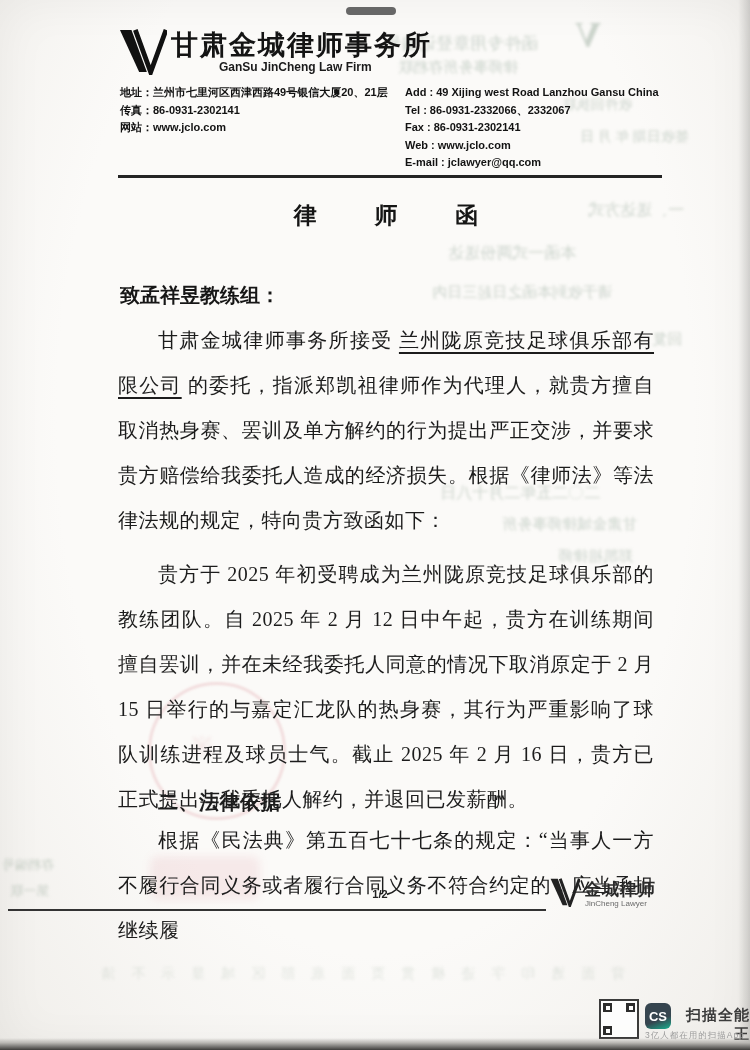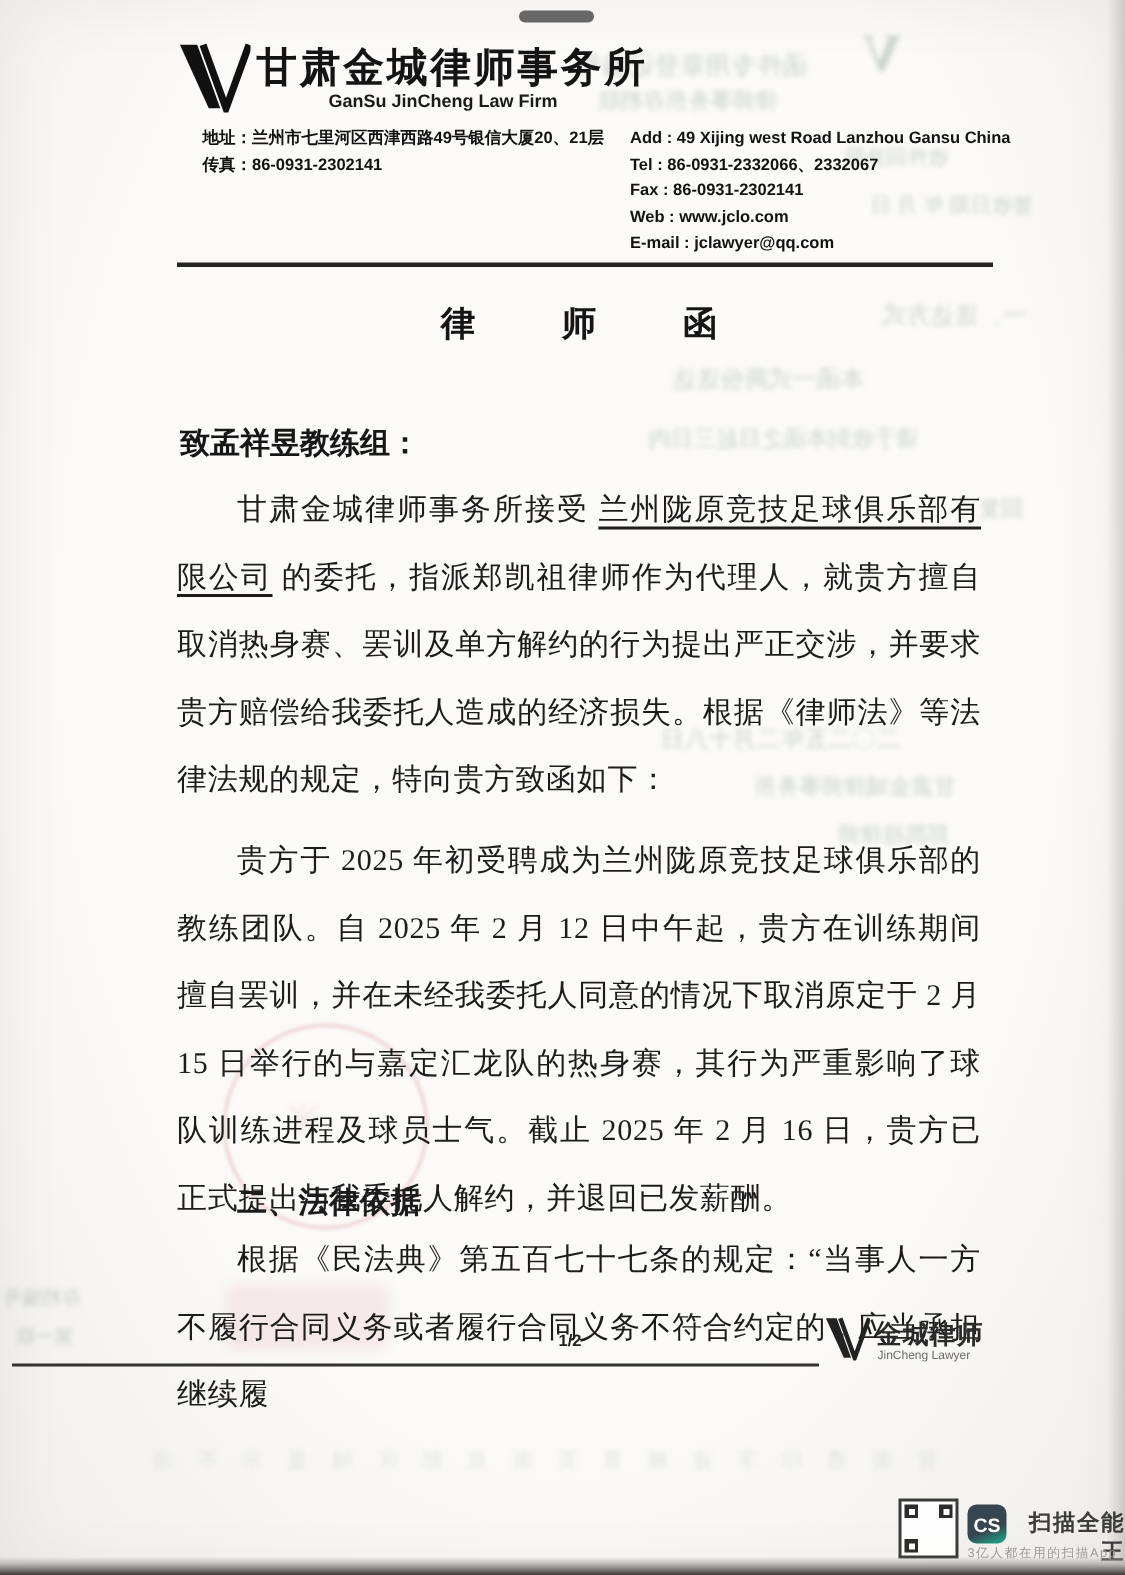--- a/index.html
+++ b/index.html
@@ -28,21 +28,21 @@
   
   .logo-mark{position:absolute;}
   .firm-cn{position:absolute;left:171px;top:27px;font-family:"Liberation Sans",sans-serif;
            font-weight:bold;font-size:27px;letter-spacing:2px;color:#141414;}
   .firm-en{position:absolute;left:174px;top:60px;font-family:"Liberation Sans",sans-serif;
            font-weight:bold;font-size:12px;color:#1a1a1a;margin-left:45px;}
   .contact{position:absolute;top:84px;font-family:"Liberation Sans",sans-serif;
            font-size:11px;font-weight:bold;color:#121212;line-height:17.5px;}
   .contact-cn{left:120px;width:285px;}
   .contact-en{left:405px;width:255px;}
-  .contact .row{white-space:nowrap;margin-left:15px;}
+  .contact .row{white-space:nowrap;}
   .header-rule{position:absolute;left:118px;top:175px;width:544px;height:2.5px;background:#242424;}
   
   .doc-title{position:absolute;left:118px;top:200px;width:536px;text-align:center;
              font-size:23px;font-weight:bold;color:#151515;letter-spacing:26px;text-indent:26px;}
   .salutation{position:absolute;left:120px;top:282px;font-size:20px;font-weight:bold;color:#161616;}
   .bodycol{position:absolute;left:118px;width:536px;color:#1c1c1c;font-size:20px;
            line-height:45px;text-align:justify;letter-spacing:0.5px;}
   .bodycol p{margin:0;text-indent:2em;}
   .uline{text-decoration:underline;text-underline-offset:5px;text-decoration-thickness:1.5px;}
   .sec-head{font-weight:bold;text-indent:2em;}
@@ -109,20 +109,21 @@
   <svg class="logo-mark" style="left:119px;top:27px;" width="48" height="48" viewBox="0 0 50 46">
     <polygon points="1,1 13,1 29,45 21,45" fill="#111"></polygon>
     <polyline points="17,1 33,45 49,1" fill="none" stroke="#111" stroke-width="5"></polyline>
   </svg>
   <div class="firm-cn">甘肃金城律师事务所</div>
   <div class="firm-en">GanSu JinCheng Law Firm</div>
 
   <div class="contact contact-cn">
     <div class="row"><span>地址：</span><span>兰州市七里河区西津西路49号银信大厦20、21层</span></div>
     <div class="row"><span>传真：</span><span>86-0931-2302141</span></div>
+    <div class="row"><span>网站：</span><span>www.jclo.com</span></div>
   </div>
 
   <div class="contact contact-en">
     <div class="row"><span>Add : </span><span>49 Xijing west Road Lanzhou Gansu China</span></div>
     <div class="row"><span>Tel : </span><span>86-0931-2332066、2332067</span></div>
     <div class="row"><span>Fax : </span><span>86-0931-2302141</span></div>
     <div class="row"><span>Web : </span><span>www.jclo.com</span></div>
     <div class="row"><span>E-mail : </span><span>jclawyer@qq.com</span></div>
   </div>
 

